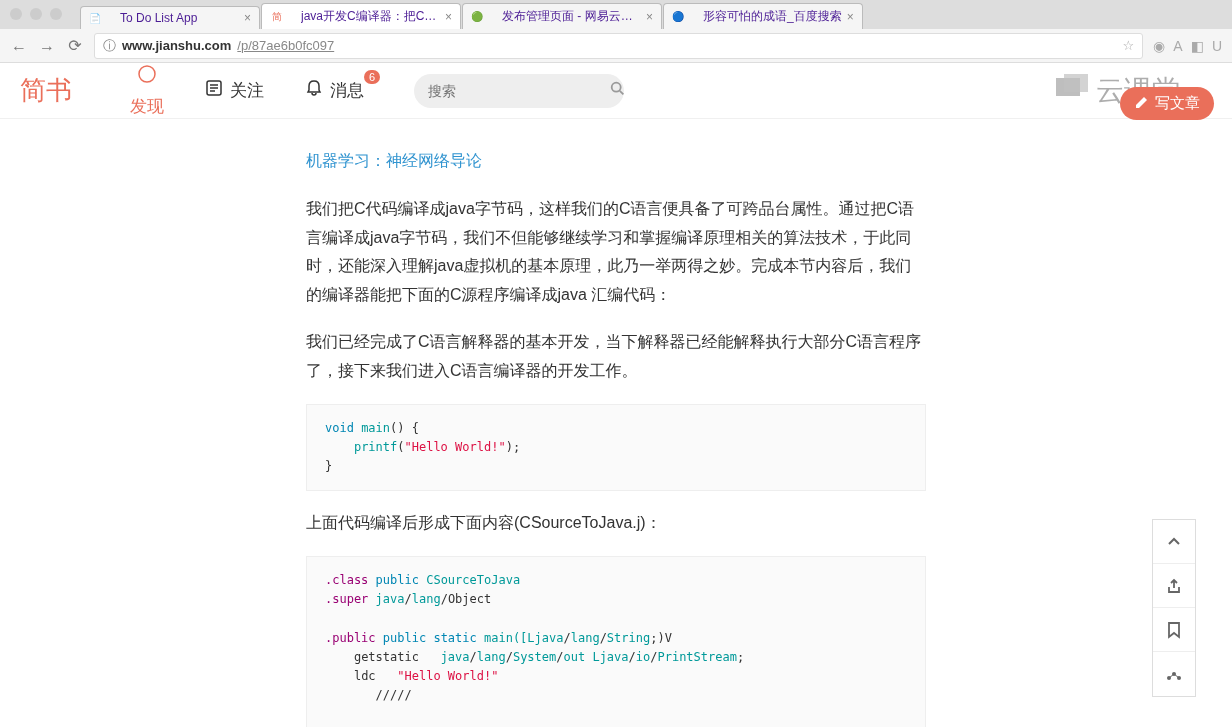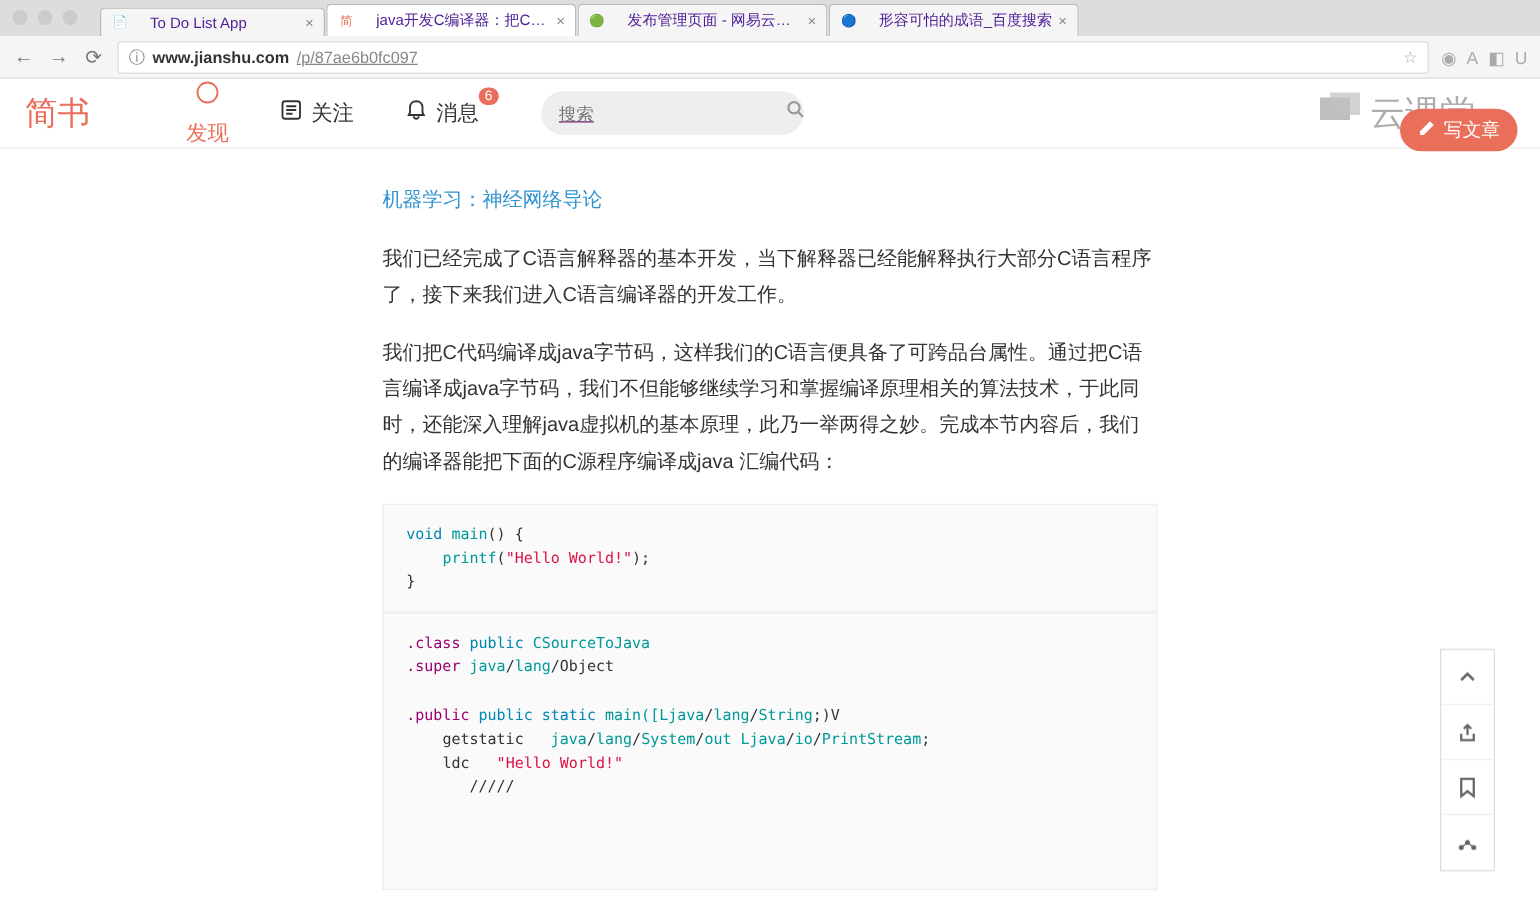--- a/index.html
+++ b/index.html
@@ -12,27 +12,27 @@
 .tab .favi { width: 14px; height: 14px; display: inline-flex; align-items: center; justify-content: center; font-size: 10px; }
 .tab .label { flex: 1; overflow: hidden; white-space: nowrap; text-overflow: ellipsis; color: #4c1d95; margin-left: 12px; }
 .tab .close { color: #888; cursor: pointer; }
 .addr-bar { background: #f5f5f5; border-bottom: 1px solid #ddd; height: 34px; display: flex; align-items: center; padding: 0 10px; gap: 10px; }
 .nav-btn { color: #777; width: 18px; text-align: center; }
 .addr-field { flex: 1; display: flex; align-items: center; gap: 6px; border: 1px solid #ddd; border-radius: 3px; background: #fff; padding: 3px 8px; font-size: 13px; color: #555; }
 .addr-host { color: #333; font-weight: bold; }
 .addr-path { color: #888; text-decoration: underline; }
 .addr-icons { display: flex; gap: 8px; color: #aaa; font-size: 14px; }
 .header { height: 56px; border-bottom: 1px solid #f0f0f0; display: flex; align-items: center; padding: 0 20px; position: relative; }
-.logo { color: #ea6f5a; font-size: 26px; font-weight: 500; margin-right: 77px; }
+.logo { color: #ea6f5a; font-size: 26px; font-weight: 500; margin-right: 58px; }
 .nav-item { display: flex; align-items: center; gap: 6px; font-size: 17px; color: #333; margin-right: 40px; cursor: pointer; }
 .nav-item.discover { color: #ea6f5a; flex-direction: column; }
 .badge { position: relative; }
 .badge-count { position: absolute; top: -8px; right: -16px; background: #ea6f5a; color: #fff; border-radius: 10px; font-size: 11px; padding: 1px 5px; }
 .search-box { background: #eee; border-radius: 20px; padding: 6px 14px; width: 210px; display: flex; align-items: center; margin-left: 10px; }
-.search-box input { border: none; background: transparent; outline: none; flex: 1; font-size: 14px; color: #701a75; text-decoration: underline; }
+.search-box input { border: none; background: transparent; outline: none; flex: 1; font-size: 14px; color: #701a75; }
 .search-box .sicon { color: #999; }
 .write-btn { position: absolute; right: 18px; top: 24px; background: #ea6f5a; color: #fff; border-radius: 20px; padding: 7px 14px; font-size: 15px; display: flex; align-items: center; gap: 5px; }
 .wm { position: absolute; right: 18px; top: 0; height: 56px; display: flex; align-items: center; opacity: 0.6; }
 .wm svg { height: 42px; }
 .content { width: 620px; margin: 0 auto; padding-top: 10px; font-size: 16px; line-height: 1.8; }
 .content p { margin: 18px 0; }
 .cut { color: #888; }
 .lnk { color: #3194d0; font-family: Liberation Mono, monospace; }
 pre.code { background: #fafafa; border: 1px solid #eee; padding: 14px 18px; font-family: Menlo, Consolas, monospace; font-size: 12px; line-height: 1.6; overflow-x: auto; white-space: pre; }
 .kw-blue { color: #0086b3; }
@@ -145,27 +145,28 @@
       <svg width="16" height="16" viewBox="0 0 16 16">
           <path d="M2 11 L10 3 L13 6 L5 14 L2 14 Z" fill="#fff"></path>
         </svg>
     </span>
     <span>写文章</span>
   </div>
 </div>
 
 <div class="content">
   <p><a class="lnk">机器学习：神经网络导论</a></p>
+  <p>我们把C代码编译成java字节码，这样我们的C语言便具备了可跨品台属性。通过把C语言编译成java字节码，我们不但能够继续学习和掌握编译原理相关的算法技术，于此同时，还能深入理解java虚拟机的基本原理，此乃一举两得之妙。完成本节内容后，我们的编译器能把下面的C源程序编译成java 汇编代码：</p>
   <p>我们已经完成了C语言解释器的基本开发，当下解释器已经能解释执行大部分C语言程序了，接下来我们进入C语言编译器的开发工作。</p>
-  <p>我们把C代码编译成java字节码，这样我们的C语言便具备了可跨品台属性。通过把C语言编译成java字节码，我们不但能够继续学习和掌握编译原理相关的算法技术，于此同时，还能深入理解java虚拟机的基本原理，此乃一举两得之妙。完成本节内容后，我们的编译器能把下面的C源程序编译成java 汇编代码：</p>
 
   <pre class="code"><span class="kw-blue">void</span> <span class="kw-teal">main</span><span>() {</span>
     <span class="kw-teal">printf</span>(<span class="kw-red">"Hello World!"</span><span>);</span>
 <span>}</span></pre>
 
+  <p>上面代码编译后形成下面内容(CSourceToJava.j)：</p>
 
   <pre class="code"><span class="kw-purple">.class</span> <span class="kw-blue">public</span> <span class="kw-teal">CSourceToJava</span>
 <span class="kw-purple">.super</span> <span class="kw-teal">java</span>/<span class="kw-teal">lang</span>/<span>Object</span>
 
 <span class="kw-purple">.public</span> <span class="kw-blue">public</span> <span class="kw-blue">static</span> <span class="kw-teal">main([Ljava</span>/<span class="kw-teal">lang</span>/<span class="kw-teal">String</span><span>;)V</span>
     <span>getstatic</span>   <span class="kw-teal">java</span>/<span class="kw-teal">lang</span>/<span class="kw-teal">System</span>/<span class="kw-teal">out</span> <span class="kw-teal">Ljava</span>/<span class="kw-teal">io</span>/<span class="kw-teal">PrintStream</span><span>;</span>
     <span>ldc</span>   <span class="kw-red">"Hello World!"</span>
        /////
     
  

